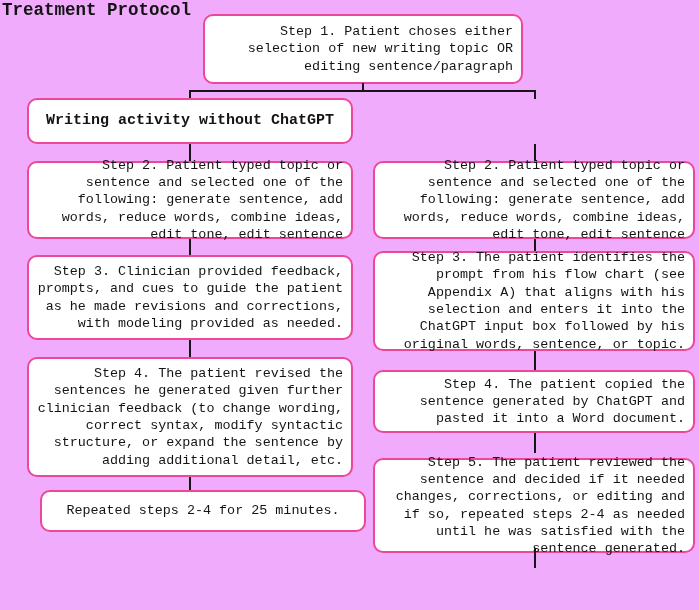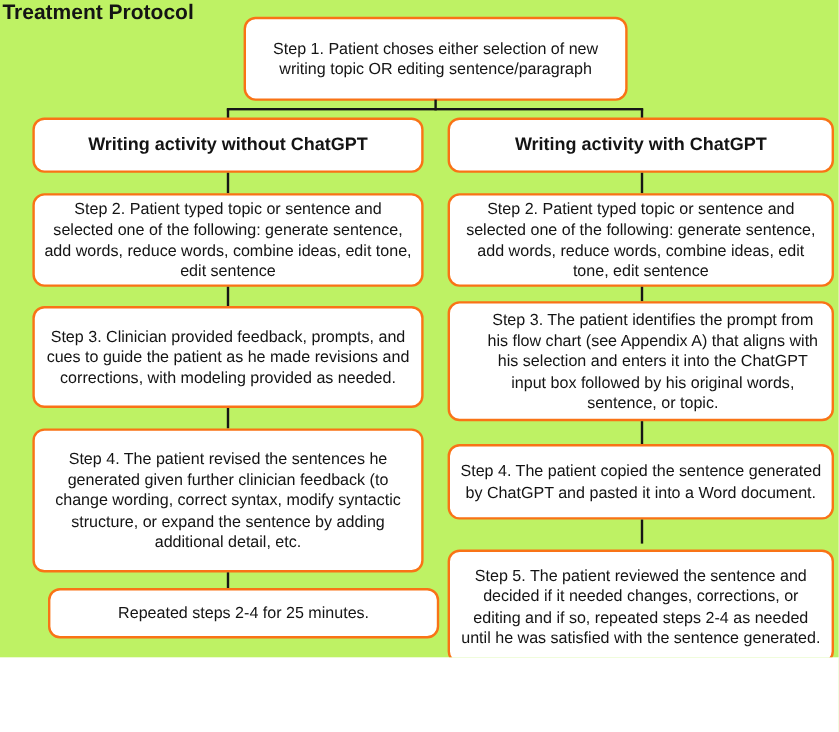--- a/index.html
+++ b/index.html
@@ -1,43 +1,43 @@
 <!DOCTYPE html>
 <html><head>
 <meta charset="utf-8">
 <style>
   html, body { margin: 0; padding: 0; background: #ffffff; }
   .canvas {
     position: relative;
     width: 699px;
-    height: 548px;
-    background: #bef264;
-    font-family: Liberation Sans, sans-serif;
+    height: 610px;
+    background: #f0abfc;
+    font-family: Liberation Mono, monospace;
     color: #141414;
     overflow: hidden;
   }
   .page-title {
     position: absolute;
     left: 2px;
     top: 0px;
     font-size: 17.5px;
     font-weight: 700;
     color: #141414;
     white-space: nowrap;
   }
   .box {
     position: absolute;
     box-sizing: border-box;
-    border: 2px solid #f97316;
+    border: 2px solid #ec4899;
     border-radius: 10px;
     background: #ffffff;
     display: flex;
     align-items: center;
     justify-content: center;
-    text-align: center;
+    text-align: right;
     padding: 3px 8px;
     font-size: 13.4px;
     line-height: 1.29;
   }
   .box.bold { font-weight: 700; font-size: 15px; }
   .conn { position: absolute; background: #161616; }
   .conn.v { width: 2px; }
   .conn.h { height: 2px; }
 
   
@@ -88,21 +88,20 @@
   <div class="box bold b-lhead">Writing activity without ChatGPT</div>
   <div class="conn v c-l1"></div>
   <div class="box b-lstep2">Step 2. Patient typed topic or sentence and selected one of the following: generate sentence, add words, reduce words, combine ideas, edit tone, edit sentence</div>
   <div class="conn v c-l2"></div>
   <div class="box b-lstep3">Step 3. Clinician provided feedback, prompts, and cues to guide the patient as he made revisions and corrections, with modeling provided as needed.</div>
   <div class="conn v c-l3"></div>
   <div class="box b-lstep4">Step 4. The patient revised the sentences he generated given further clinician feedback (to change wording, correct syntax, modify syntactic structure, or expand the sentence by adding additional detail, etc.</div>
   <div class="conn v c-l4"></div>
   <div class="box b-lrepeat">Repeated steps 2-4 for 25 minutes.</div>
 
-  <div class="box bold b-rhead">Writing activity with ChatGPT</div>
   <div class="conn v c-r1"></div>
   <div class="box b-rstep2">Step 2. Patient typed topic or sentence and selected one of the following: generate sentence, add words, reduce words, combine ideas, edit tone, edit sentence</div>
   <div class="conn v c-r2"></div>
   <div class="box b-rstep3">Step 3. The patient identifies the prompt from his flow chart (see Appendix A) that aligns with his selection and enters it into the ChatGPT input box followed by his original words, sentence, or topic.</div>
   <div class="conn v c-r3"></div>
   <div class="box b-rstep4">Step 4. The patient copied the sentence generated by ChatGPT and pasted it into a Word document.</div>
   <div class="conn v c-r4"></div>
   <div class="box b-rstep5">Step 5. The patient reviewed the sentence and decided if it needed changes, corrections, or editing and if so, repeated steps 2-4 as needed until he was satisfied with the sentence generated.</div>
   <div class="conn v c-r5"></div>
 

